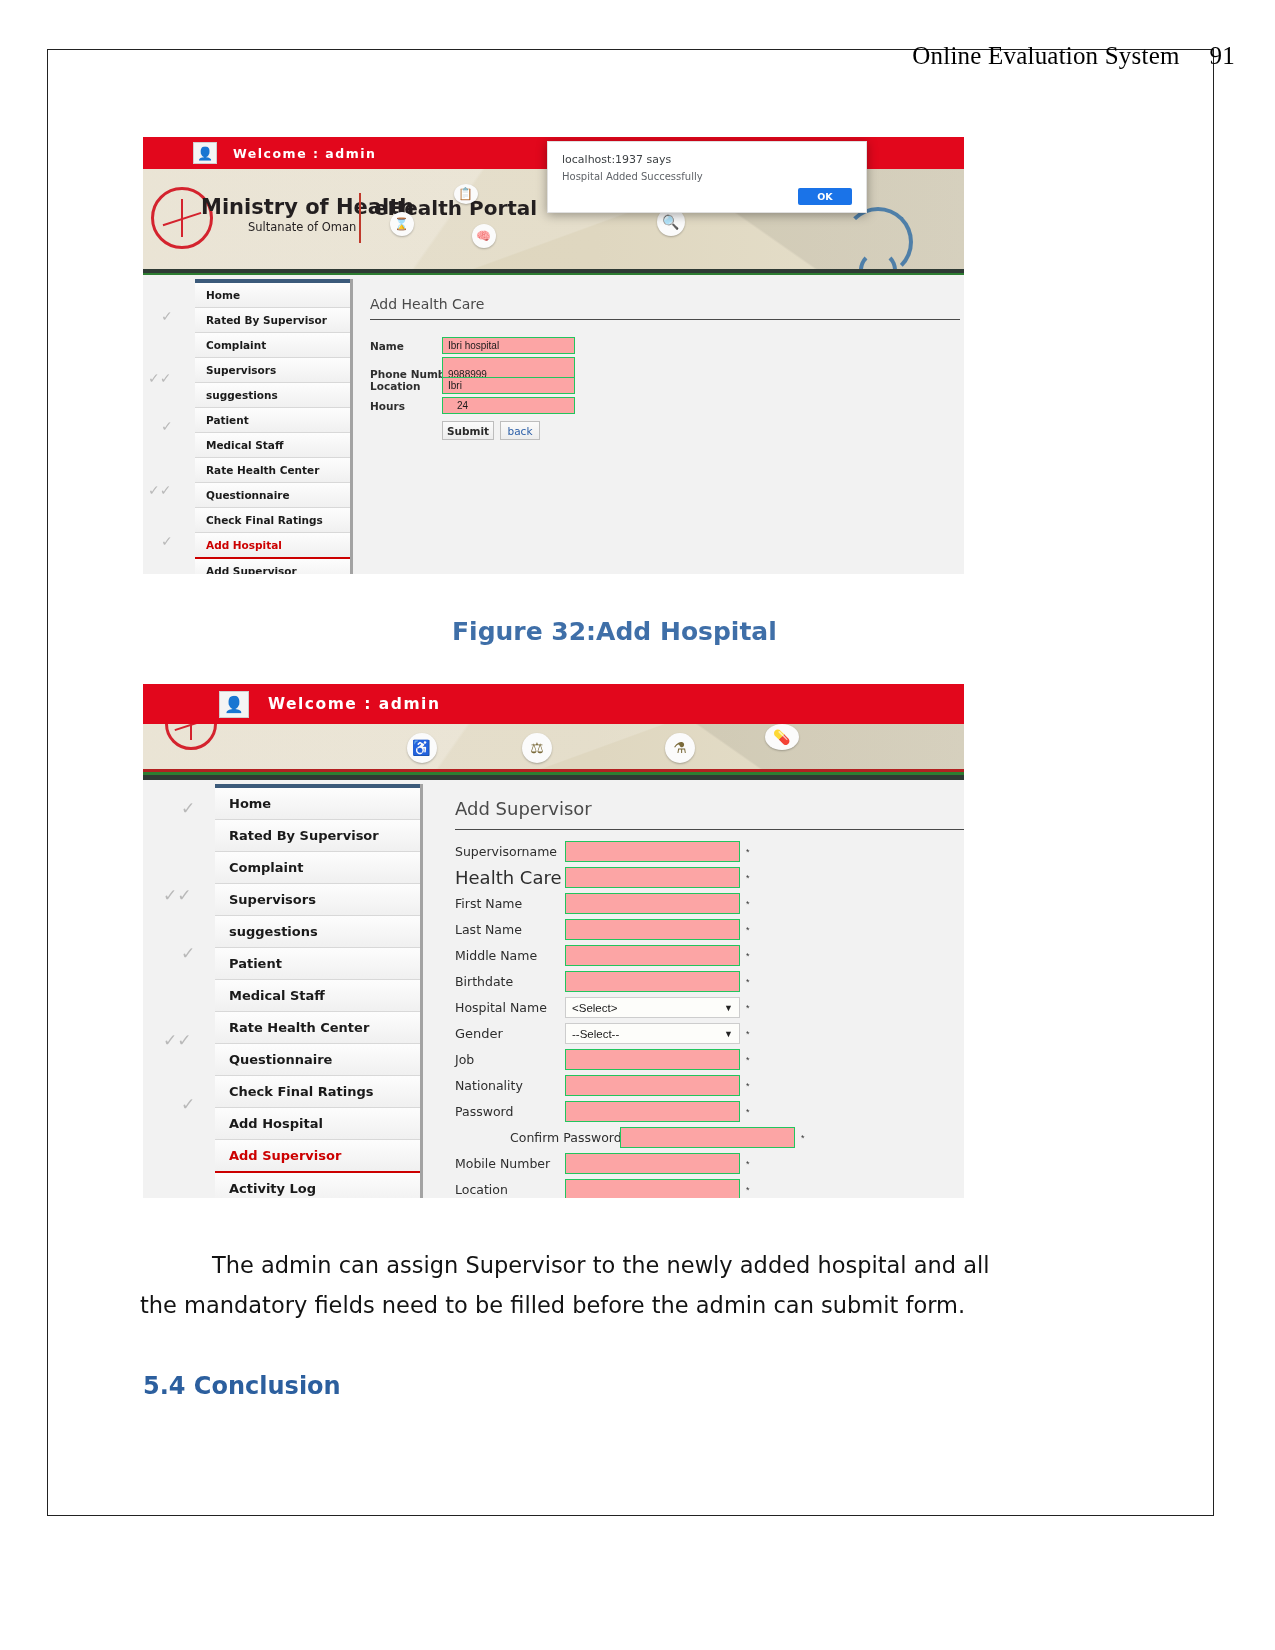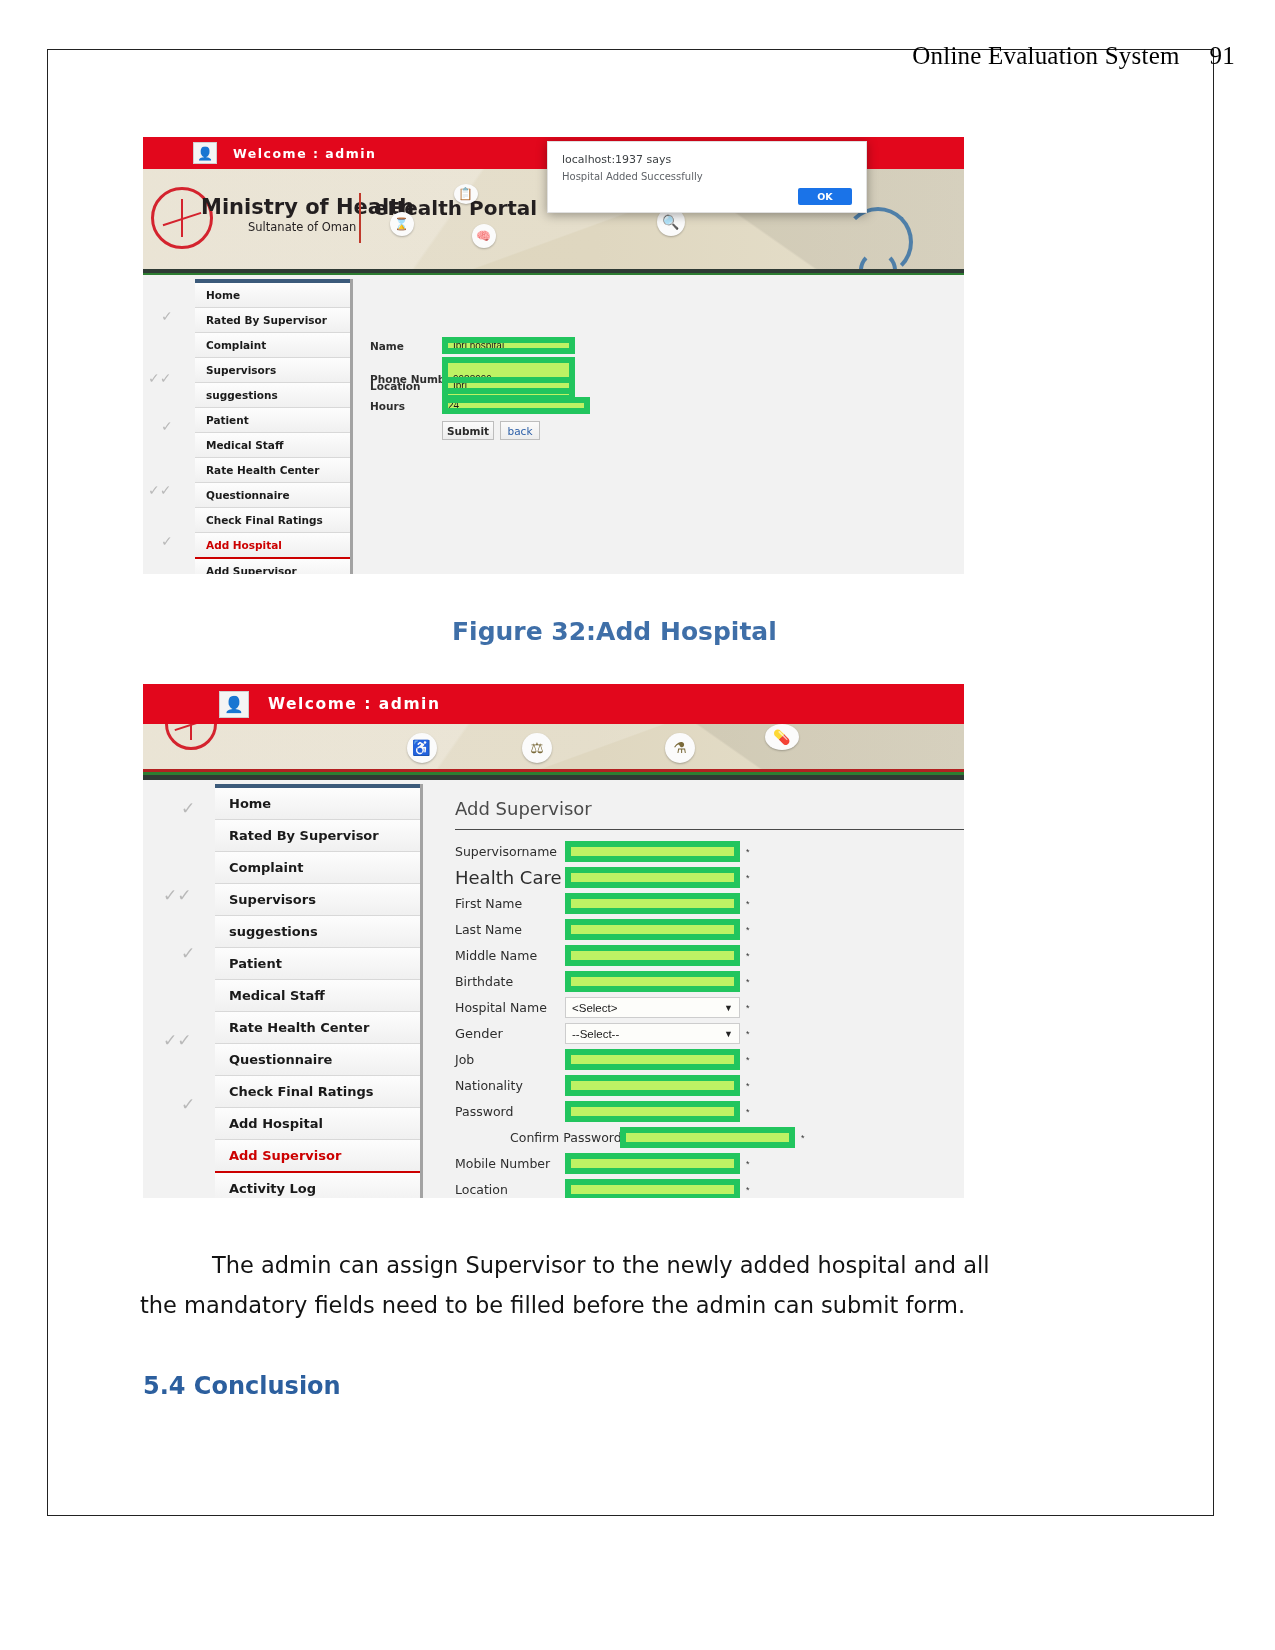--- a/index.html
+++ b/index.html
@@ -185,22 +185,22 @@
     border-bottom: 1px solid #4a4a4a;
     white-space: nowrap;
   }
   .frow { display: flex; align-items: center; }
   .flabel {
     color: #2e2e2e;
     font-family: "DejaVu Sans", sans-serif;
     white-space: nowrap;
   }
   .finput {
-    background: #bef264;
-    border: 6px solid #22c55e;
+    background: #fca5a5;
+    border: 1px solid #22c55e;
     box-sizing: border-box;
     display: flex;
     align-items: center;
     color: #1a1a1a;
     overflow: hidden;
     white-space: nowrap;
   }
   .fselect {
     background: #fdfdfa;
     border: 1px solid #cdcdcd;
@@ -369,36 +369,37 @@
         </div>
     </div>
 
     <div class="scribble" style="left:18px; top:33px;">✓</div>
     <div class="scribble" style="left:5px; top:95px;">✓✓</div>
     <div class="scribble" style="left:18px; top:143px;">✓</div>
     <div class="scribble" style="left:5px; top:207px;">✓✓</div>
     <div class="scribble" style="left:18px; top:258px;">✓</div>
 
     <div class="panel" style="left:210px; top:4px; right:0; bottom:0;">
+      <div class="panel-title" style="position:absolute; left:17px; top:17px; width:590px; font-size:14px; padding-bottom:7px;">Add Health Care</div>
 
       <div class="frow" style="position:absolute; left:17px; top:58px;">
         <div class="flabel" style="width:72px; font-size:10.5px; font-weight:bold;">Name</div>
         <div class="finput" style="width:133px; height:17px; padding:0 5px; font-size:10px;">Ibri hospital</div>
       </div>
       <div class="frow" style="position:absolute; left:17px; top:78px;">
         <div class="flabel" style="width:72px; font-size:10.5px; font-weight:bold;">Phone Number</div>
         <div class="finput" style="width:133px; height:17px; padding:16px 5px; font-size:10px;">9988999</div>
       </div>
       <div class="frow" style="position:absolute; left:17px; top:98px;">
         <div class="flabel" style="width:72px; font-size:10.5px; font-weight:bold;">Location</div>
         <div class="finput" style="width:133px; height:17px; padding:0 5px; font-size:10px;">Ibri</div>
       </div>
       <div class="frow" style="position:absolute; left:17px; top:118px;">
         <div class="flabel" style="width:72px; font-size:10.5px; font-weight:bold;">Hours</div>
-        <div class="finput" style="width:148px; height:17px; padding:0 0; font-size:10px;">24</div>
+        <div class="finput" style="width:133px; height:17px; padding:0 14px; font-size:10px;">24</div>
       </div>
 
       <div class="btn" style="position:absolute; left:89px; top:142px; width:52px; height:19px; font-size:10.5px; font-weight:bold;">Submit</div>
       <div class="btn link-like" style="position:absolute; left:147px; top:142px; width:40px; height:19px; font-size:10.5px;">back</div>
     </div>
   </div>
 
   <div class="alert-dialog" style="left:404px; top:4px; width:320px; height:72px;">
     <div class="alert-title" style="position:absolute; left:14px; top:11px; font-size:11px;">localhost:1937 says</div>
     <div class="alert-msg" style="position:absolute; left:14px; top:29px; font-size:10px;">Hospital Added Successfully</div>

